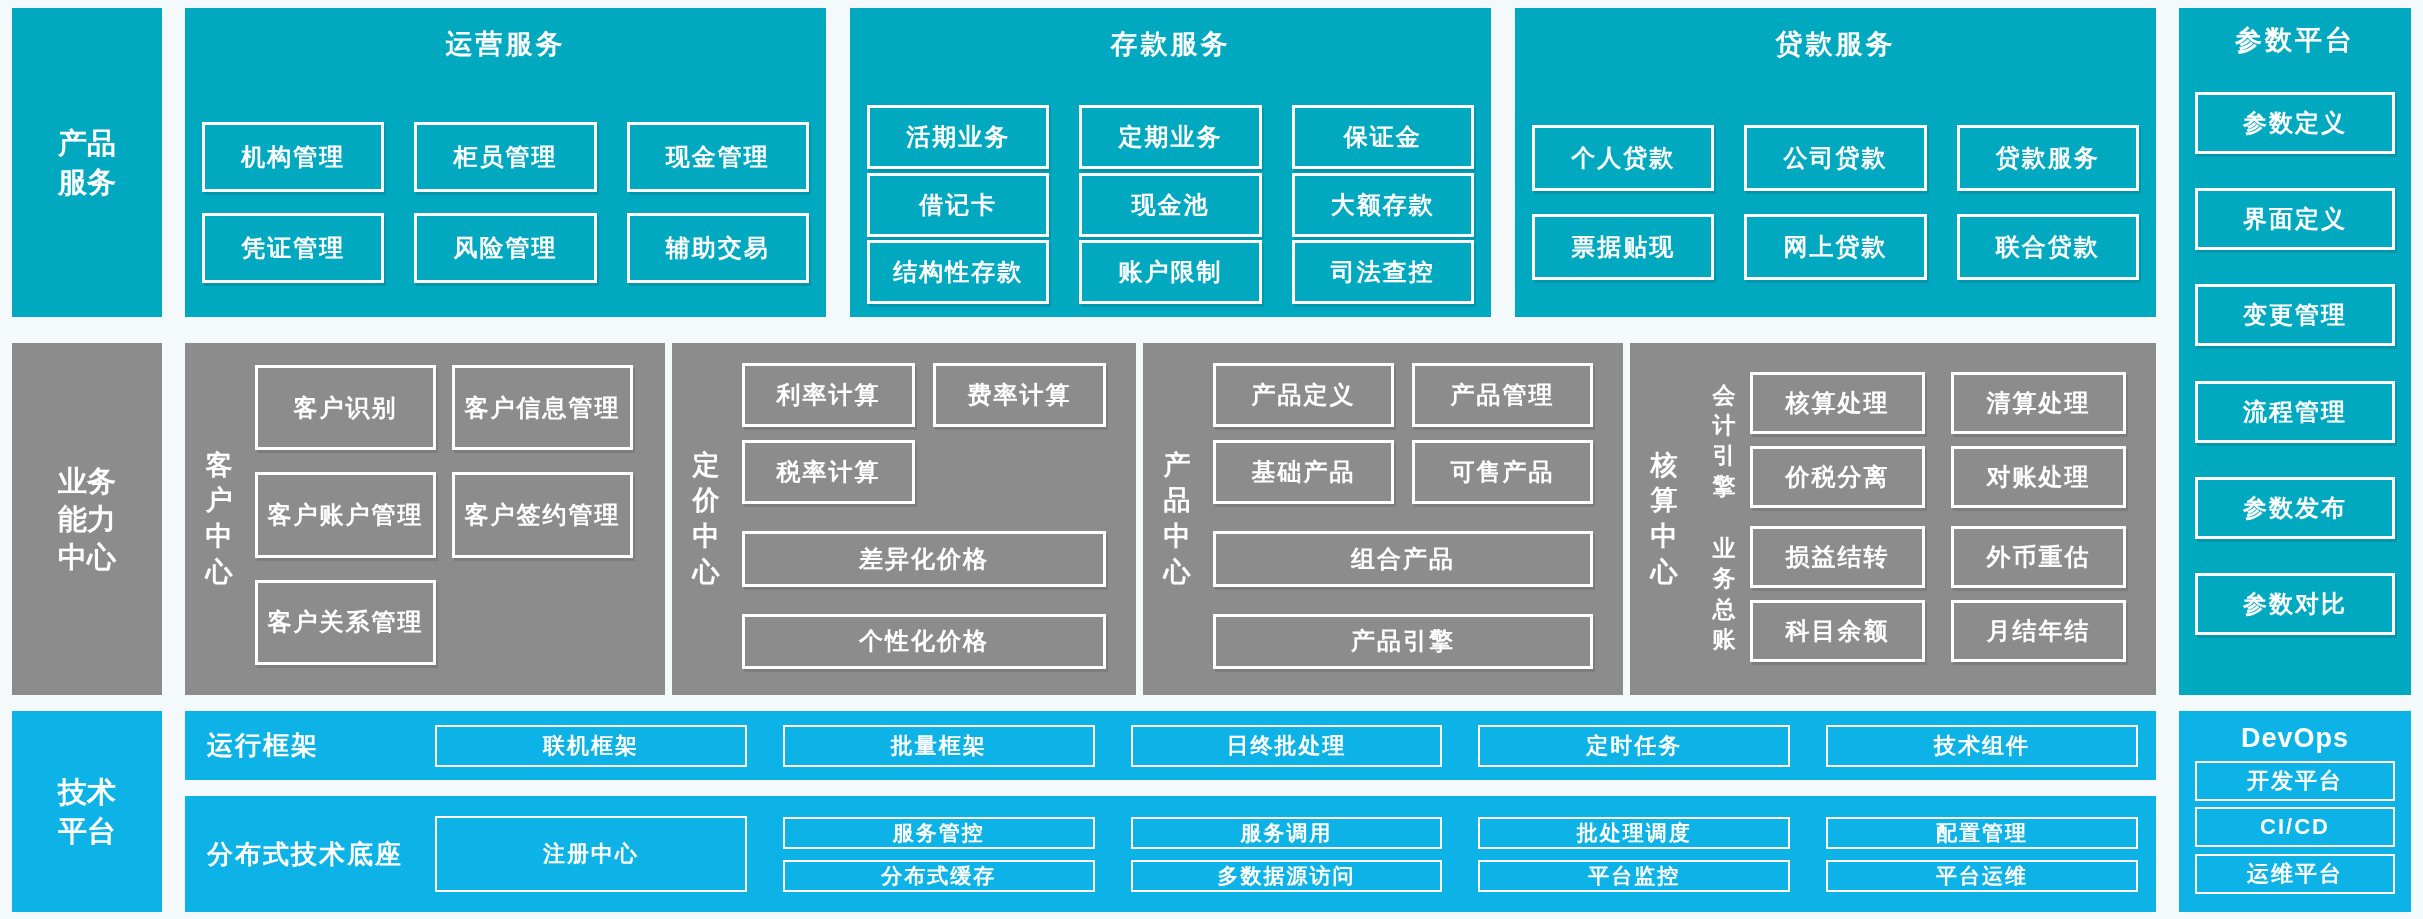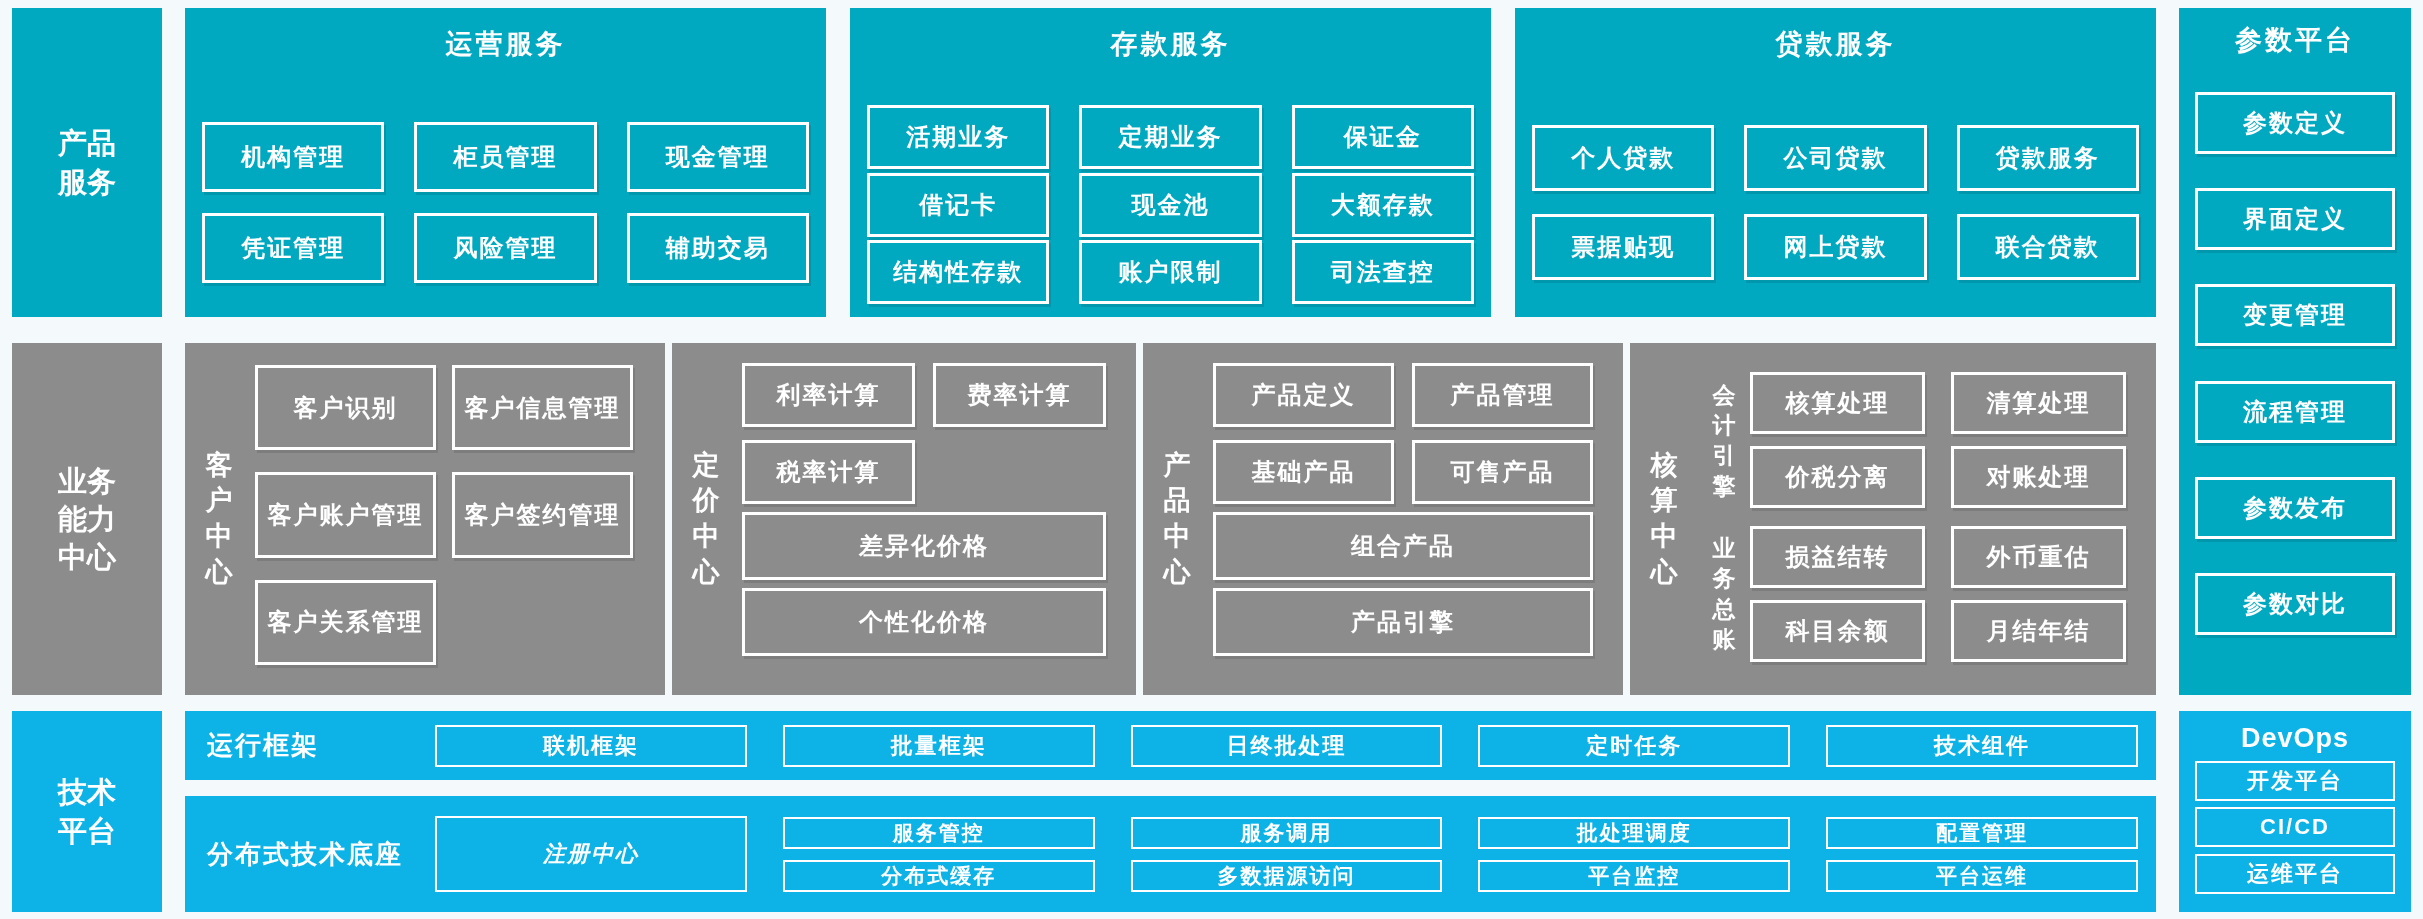--- a/index.html
+++ b/index.html
@@ -68,40 +68,40 @@
   .param-items .box { height: 62px; }
   
   .side-mid { grid-column: 1; grid-row: 3; background: var(--gray); }
   .centers { grid-column: 3; grid-row: 3; display: flex; gap: 7px; }
   .center { background: var(--gray); display: flex; }
   .center > .v-label { width: 68px; flex: none; display: flex; align-items: center; justify-content: center; font-size: 27px; }
   .customer { flex: 480 1 0; }
   .customer-grid { flex: 1; display: grid; grid-template-columns: 1fr 1fr; grid-template-rows: 1fr 1fr 1fr; gap: 22px 16px; padding: 22px 32px 30px 2px; }
   .pricing { flex: 464 1 0; }
   .product { flex: 480 1 0; }
-  .pp-body { flex: 1; display: flex; flex-direction: column; gap: 8px; padding: 20px 30px 26px 2px; }
+  .pp-body { flex: 1; display: flex; flex-direction: column; gap: 27px; padding: 20px 30px 26px 2px; }
   .pp-grid { display: grid; grid-template-columns: 1fr 1fr; gap: 13px 18px; }
   .pp-grid .box { height: 64px; }
   .pp-body .wide { height: 68px; }
   .accounting { flex: 526 1 0; }
   .acc-body { flex: 1; display: flex; flex-direction: column; justify-content: space-evenly; padding: 12px 30px 16px 0; }
   .acc-group { display: flex; align-items: center; }
   .acc-sublabel { width: 52px; flex: none; font-size: 23px; display: flex; align-items: center; justify-content: center; }
   .acc-grid { flex: 1; display: grid; grid-template-columns: 1fr 1fr; gap: 12px 26px; }
   .acc-grid .box { height: 62px; }
   
   .side-tech { grid-column: 1; grid-row: 5; background: var(--sky); }
   .tech-mid { grid-column: 3; grid-row: 5; display: flex; flex-direction: column; gap: 16px; }
   .tech-row { background: var(--sky); display: flex; align-items: center; }
   .tech-row.r1 { height: 69px; }
   .tech-row.r2 { flex: 1; }
   .tech-label { width: 250px; flex: none; padding-left: 22px; color: var(--text); font-weight: bold; font-size: 26px; letter-spacing: 2px; }
   .tech-cols { flex: 1; display: flex; gap: 36px; padding-right: 18px; align-items: center; }
   .tech-cols .box { flex: 1; height: 42px; font-size: 22px; box-shadow: none; border-width: 2px; }
-  .registry { height: 76px !important; font-style: italic; }
+  .registry { height: 76px !important; }
   .pair { flex: 1; display: flex; flex-direction: column; gap: 11px; }
   .pair .box { height: 35px; font-size: 21px; box-shadow: none; border-width: 2px; }
   .tech-cols .col-wrap { flex: 1; display: flex; }
   .tech-cols .col-wrap .box { flex: 1; }
   .devops { grid-column: 5; grid-row: 5; background: var(--sky); display: flex; flex-direction: column; }
   .devops-title { margin-top: 12px; text-align: center; color: var(--text); font-size: 27px; font-weight: bold; letter-spacing: 1px; }
   .devops-items { flex: 1; display: flex; flex-direction: column; justify-content: space-evenly; padding: 0 16px 12px 16px; }
   .devops-items .box { height: 40px; font-size: 22px; box-shadow: none; border-width: 2px; }
 </style>
 </head>

